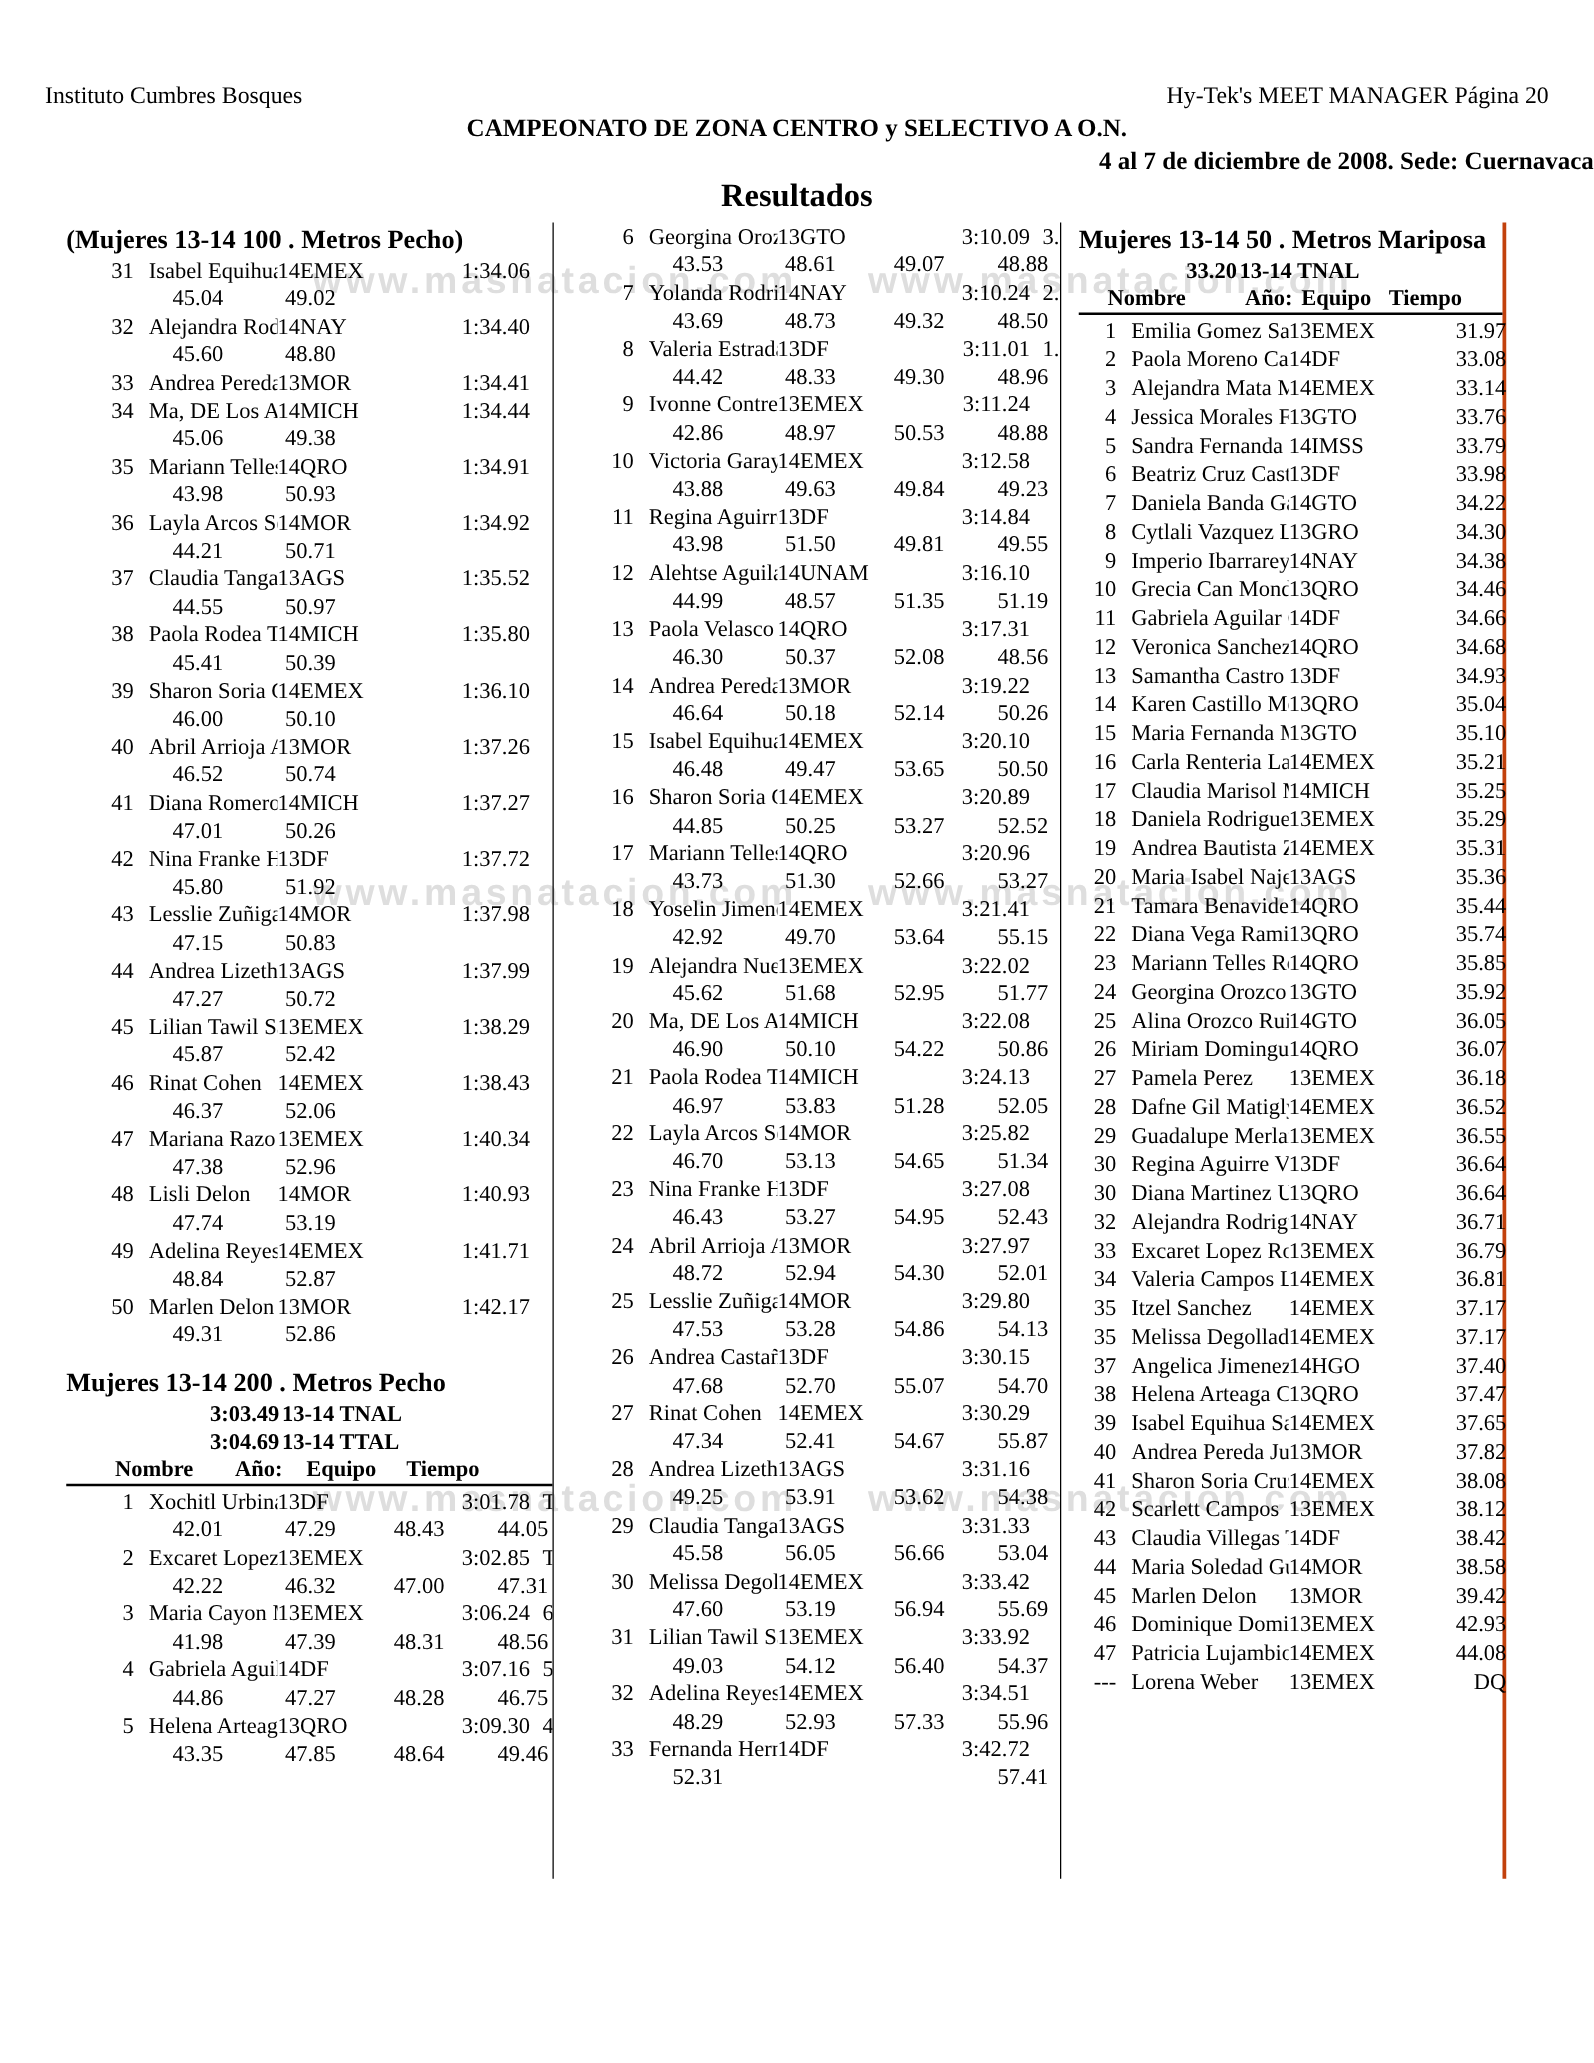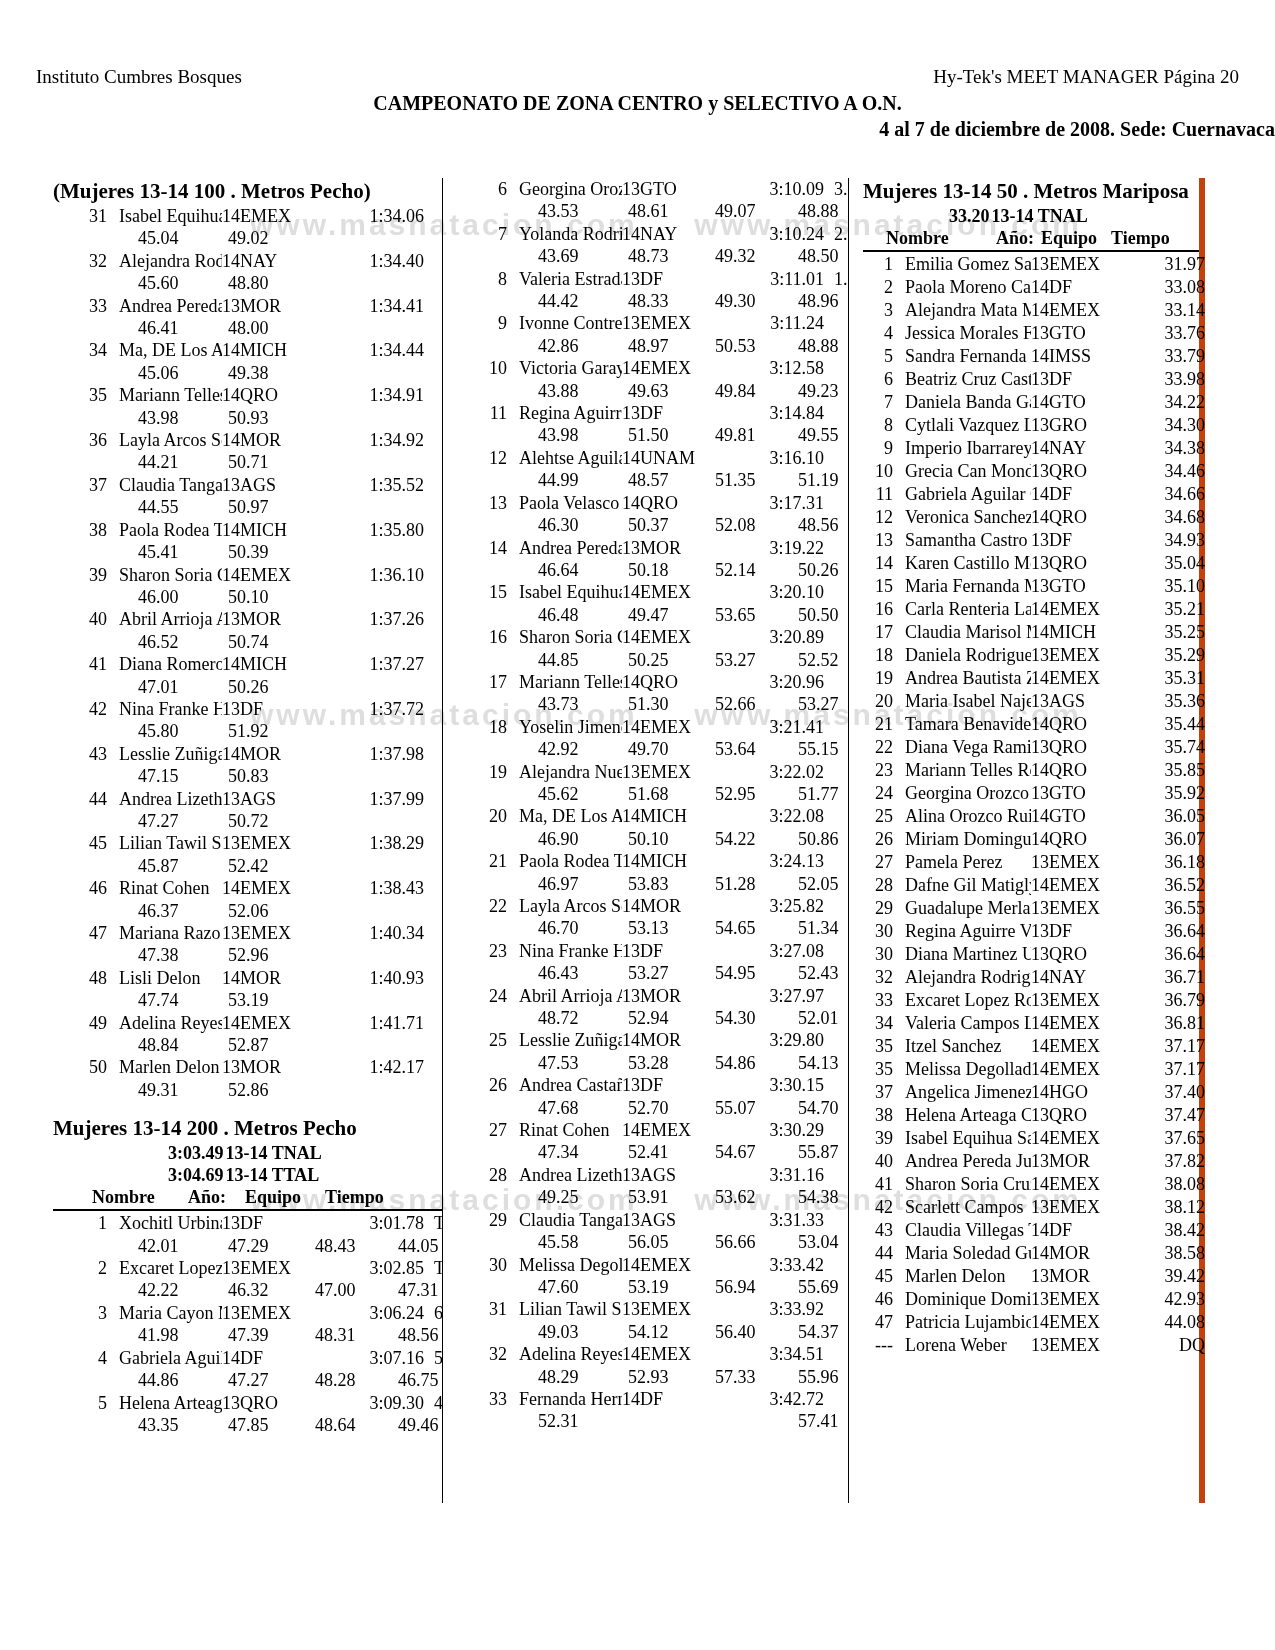--- a/index.html
+++ b/index.html
@@ -13,21 +13,21 @@
   .title1{position:absolute;top:92px;left:0;width:100%;text-align:center;
       font-weight:bold;font-size:20px;z-index:1;}
   .title2{position:absolute;top:118px;left:0;width:100%;text-align:right;
       font-weight:bold;font-size:20px;z-index:1;}
   .title3{position:absolute;top:142px;left:0;width:100%;text-align:center;
       font-weight:bold;font-size:26px;z-index:1;}
   .cols{position:absolute;top:178px;left:53px;display:flex;z-index:1;align-items:stretch;}
   .col{box-sizing:border-box;font-size:18px;}
   .col1{width:390px;border-right:1px solid #000;min-height:1325px;}
   .col2{width:406px;border-right:1px solid #000;min-height:1325px;padding-left:10px;}
-  .col3{width:356px;border-right:6px solid #c2410c;min-height:1170px;padding-left:14px;}
+  .col3{width:356px;border-right:3px solid #c2410c;min-height:1170px;padding-left:14px;}
   .sec-heading{font-weight:bold;font-size:21px;line-height:27px;white-space:nowrap;}
   .record-line{font-weight:bold;line-height:22px;padding-left:115px;white-space:nowrap;}
   .record-line .rec-label{padding-left:2px;}
   .col3 .record-line{padding-left:86px;}
   .thead{font-weight:bold;display:grid;border-bottom:2px solid #000;line-height:23px;
          margin-bottom:1px;}
   .thead1{grid-template-columns:39px 96px 57px 80px 1fr;}
   .thead3{grid-template-columns:23px 110px 45px 70px 1fr;}
   .row{line-height:22.4px;white-space:nowrap;}
   .row.main{display:grid;grid-template-columns:54px 12px 103px 106px 96px 1fr;}
@@ -56,20 +56,21 @@
     <span>www.masnatacion.com</span>&nbsp;&nbsp;&nbsp;&nbsp;
     <span>www.masnatacion.com</span>
   </div>
 
   <div class="pageheader">
     <span>Instituto Cumbres Bosques</span>
     <span>Hy-Tek's MEET MANAGER  Página 20</span>
   </div>
   <div class="title1">CAMPEONATO DE ZONA CENTRO y SELECTIVO A O.N.</div>
   <div class="title2">4 al 7 de diciembre de 2008. Sede: Cuernavaca</div>
+  <div class="title3">Resultados</div>
 
   <div class="cols">
 
     <div class="col col1">
       <div class="sec-heading">(Mujeres 13-14 100 . Metros Pecho)</div>
       <div id="p100-rows">
           <div class="entry">
             <div class="row main">
               <span class="c place">31</span>
               <span class="c"></span>
@@ -104,27 +105,20 @@
             </div>
           </div>
           <div class="entry">
             <div class="row main">
               <span class="c place">33</span>
               <span class="c"></span>
               <span class="c">Andrea Pereda Jua</span>
               <span class="c">13MOR</span>
               <span class="c time">1:34.41</span>
               <span class="c award"></span>
-            </div>
-            <div class="row splits">
-              <span class="c"></span>
-              <span class="c">46.41</span>
-              <span class="c">48.00</span>
-              <span class="c"></span>
-              <span class="c"></span>
             </div>
           </div>
           <div class="entry">
             <div class="row main">
               <span class="c place">34</span>
               <span class="c"></span>
               <span class="c">Ma, DE Los Angel</span>
               <span class="c">14MICH</span>
               <span class="c time">1:34.44</span>
               <span class="c award"></span>

